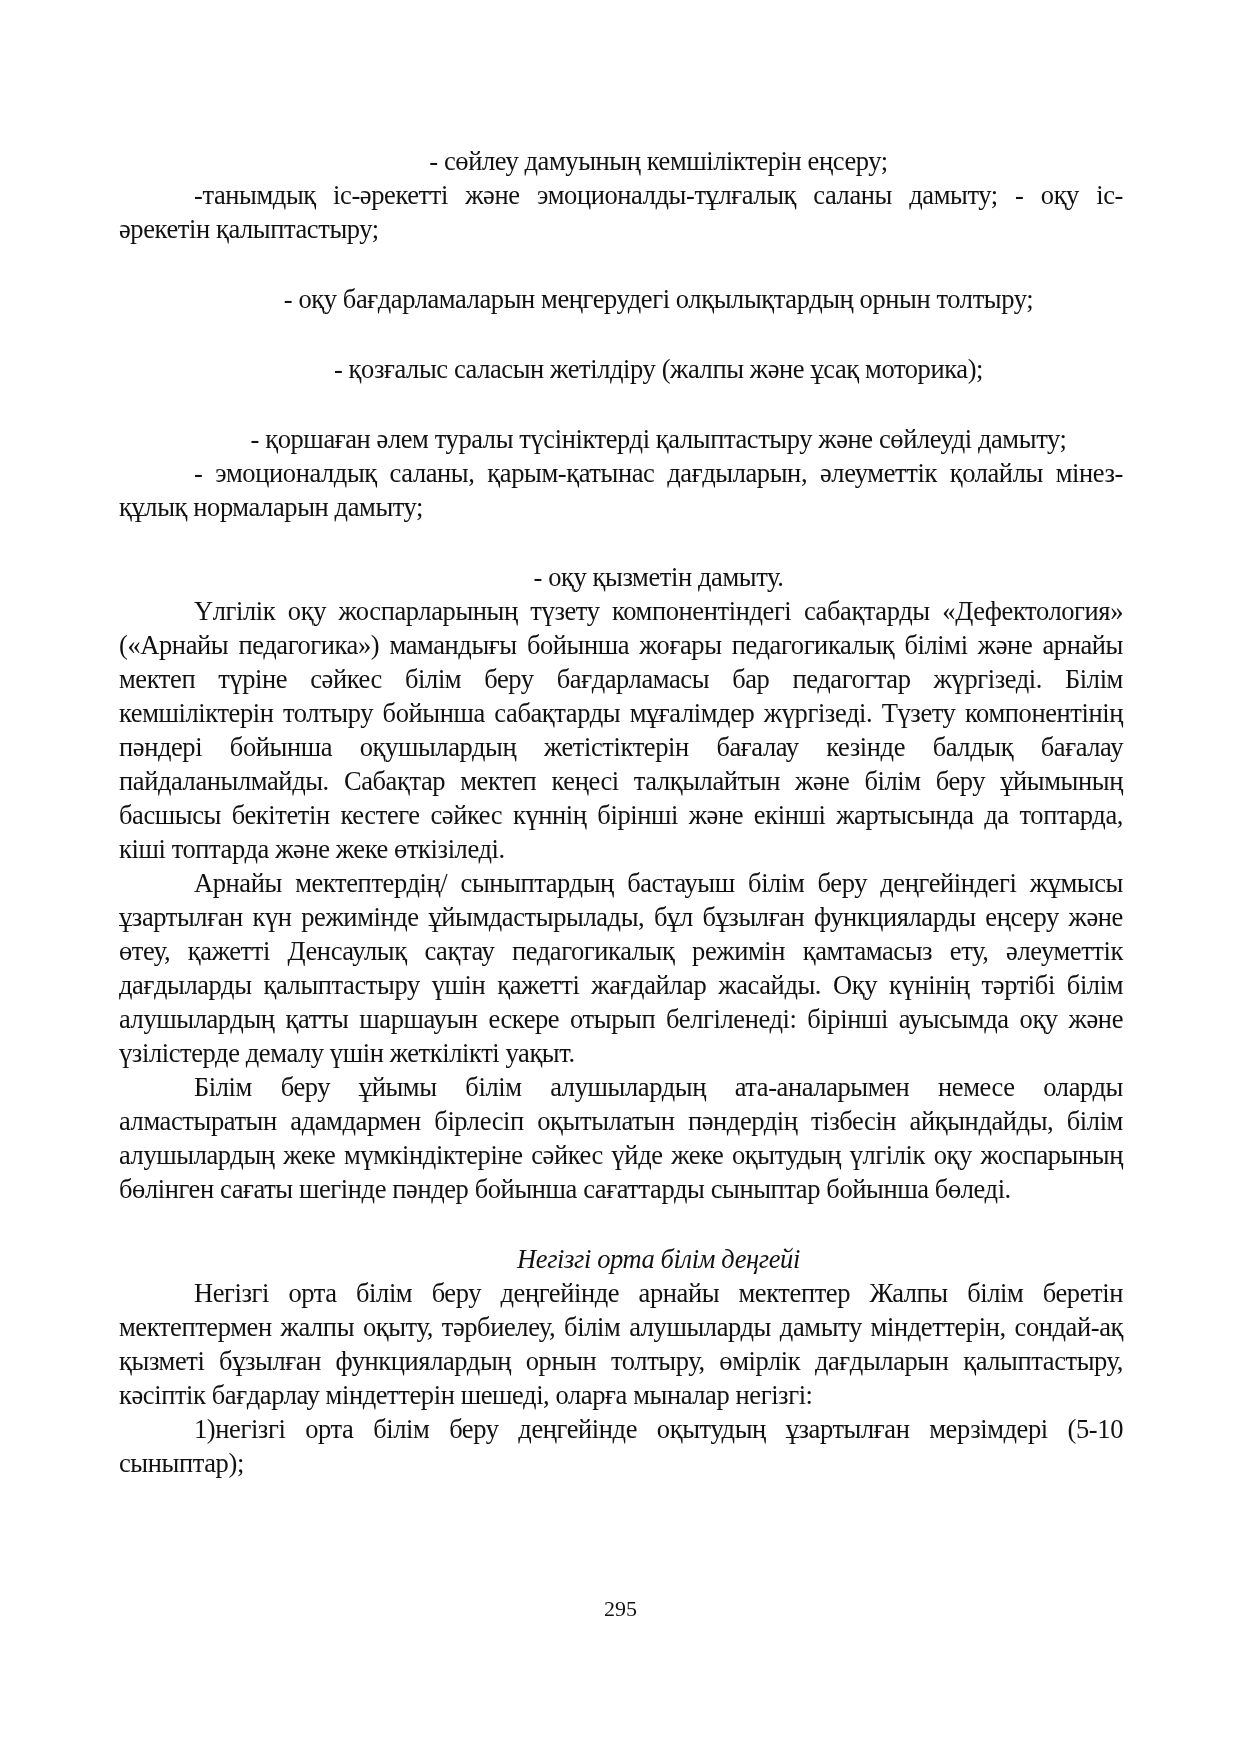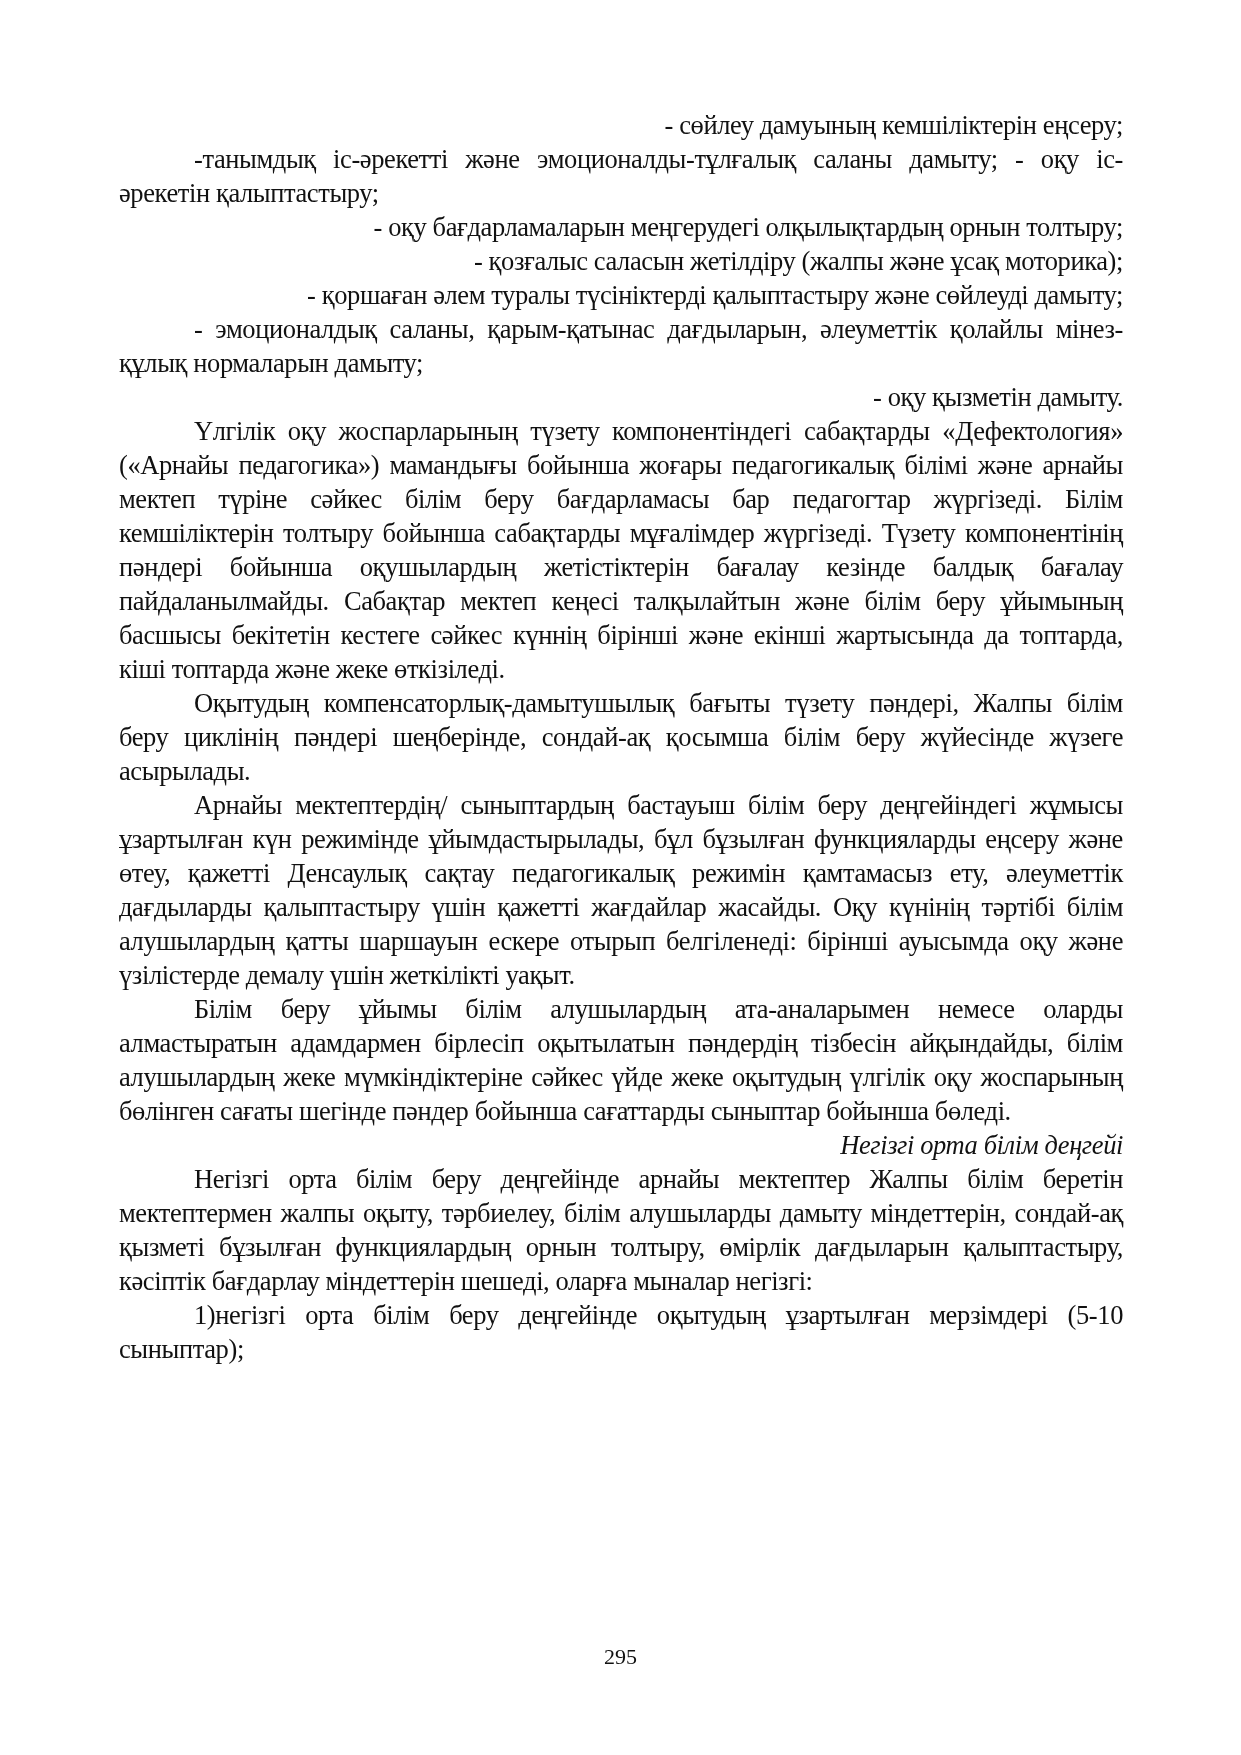--- a/index.html
+++ b/index.html
@@ -9,46 +9,44 @@
     left: 119px;
     top: 108px;
     width: 1004px;
     font-family: "Liberation Serif", serif;
     font-size: 26.5px;
     line-height: 34px;
     color: #111111;
     letter-spacing: -0.4px;
   }
   .p { margin: 0; text-align: justify; text-indent: 75px; }
-  .p.left { text-align: right; }
+  .p.left { text-align: center; margin-top: 36px; }
   .italic { font-style: italic; }
   .pagenum {
     position: absolute;
     top: 1596px;
     left: 0; width: 1241px;
     text-align: center;
     font-family: "Liberation Serif", serif;
     font-size: 22px;
     color: #111111;
-    margin-top: 48px;
   }
 </style>
 </head>
 <body>
 
 <div class="page">
   <p class="p left">- сөйлеу дамуының кемшіліктерін еңсеру;</p>
   <p class="p">-танымдық іс-әрекетті және эмоционалды-тұлғалық саланы дамыту; - оқу іс-әрекетін қалыптастыру;</p>
   <p class="p left">- оқу бағдарламаларын меңгерудегі олқылықтардың орнын толтыру;</p>
   <p class="p left"> - қозғалыс саласын жетілдіру (жалпы және ұсақ моторика);</p>
   <p class="p left">- қоршаған әлем туралы түсініктерді қалыптастыру және сөйлеуді дамыту;</p>
   <p class="p">- эмоционалдық саланы, қарым-қатынас дағдыларын, әлеуметтік қолайлы мінез-құлық нормаларын дамыту;</p>
   <p class="p left">- оқу қызметін дамыту.</p>
   <p class="p">Үлгілік оқу жоспарларының түзету компонентіндегі сабақтарды «Дефектология» («Арнайы педагогика») мамандығы бойынша жоғары педагогикалық білімі және арнайы мектеп түріне сәйкес білім беру бағдарламасы бар педагогтар жүргізеді. Білім кемшіліктерін толтыру бойынша сабақтарды мұғалімдер жүргізеді. Түзету компонентінің пәндері бойынша оқушылардың жетістіктерін бағалау кезінде балдық бағалау пайдаланылмайды. Сабақтар мектеп кеңесі талқылайтын және білім беру ұйымының басшысы бекітетін кестеге сәйкес күннің бірінші және екінші жартысында да топтарда, кіші топтарда және жеке өткізіледі.</p>
-  <p class="p">Оқытудың компенсаторлық-дамытушылық бағыты түзету пәндері, Жалпы білім беру циклінің пәндері шеңберінде, сондай-ақ қосымша білім беру жүйесінде жүзеге асырылады.</p>
   <p class="p">Арнайы мектептердің/ сыныптардың бастауыш білім беру деңгейіндегі жұмысы ұзартылған күн режимінде ұйымдастырылады, бұл бұзылған функцияларды еңсеру және өтеу, қажетті Денсаулық сақтау педагогикалық режимін қамтамасыз ету, әлеуметтік дағдыларды қалыптастыру үшін қажетті жағдайлар жасайды. Оқу күнінің тәртібі білім алушылардың қатты шаршауын ескере отырып белгіленеді: бірінші ауысымда оқу және үзілістерде демалу үшін жеткілікті уақыт.</p>
   <p class="p">Білім беру ұйымы білім алушылардың ата-аналарымен немесе оларды алмастыратын адамдармен бірлесіп оқытылатын пәндердің тізбесін айқындайды, білім алушылардың жеке мүмкіндіктеріне сәйкес үйде жеке оқытудың үлгілік оқу жоспарының бөлінген сағаты шегінде пәндер бойынша сағаттарды сыныптар бойынша бөледі.</p>
   <p class="p left italic">Негізгі орта білім деңгейі</p>
   <p class="p">Негізгі орта білім беру деңгейінде арнайы мектептер Жалпы білім беретін мектептермен жалпы оқыту, тәрбиелеу, білім алушыларды дамыту міндеттерін, сондай-ақ қызметі бұзылған функциялардың орнын толтыру, өмірлік дағдыларын қалыптастыру, кәсіптік бағдарлау міндеттерін шешеді, оларға мыналар негізгі:</p>
   <p class="p">1)негізгі орта білім беру деңгейінде оқытудың ұзартылған мерзімдері (5-10 сыныптар);</p>
 </div>
 
 <div class="pagenum">295</div>
 
 </body></html>

